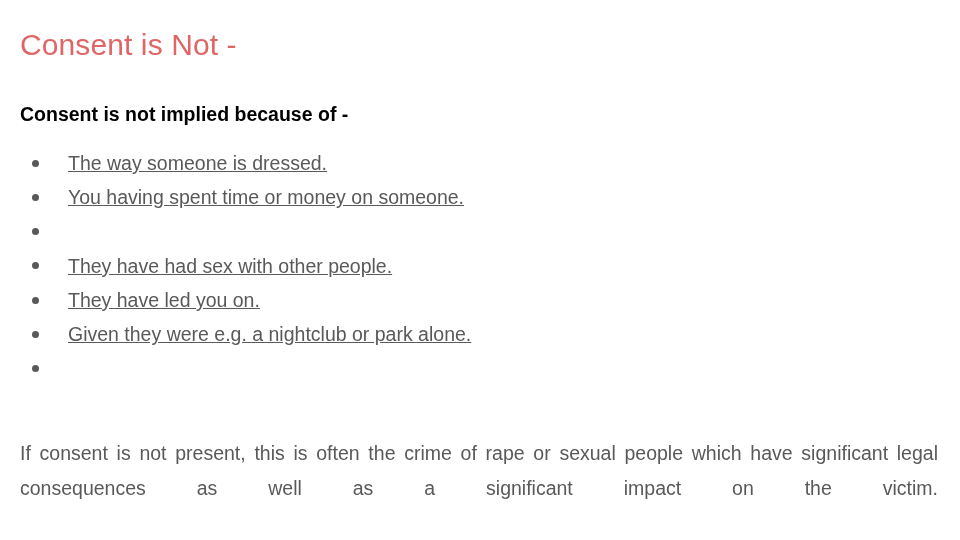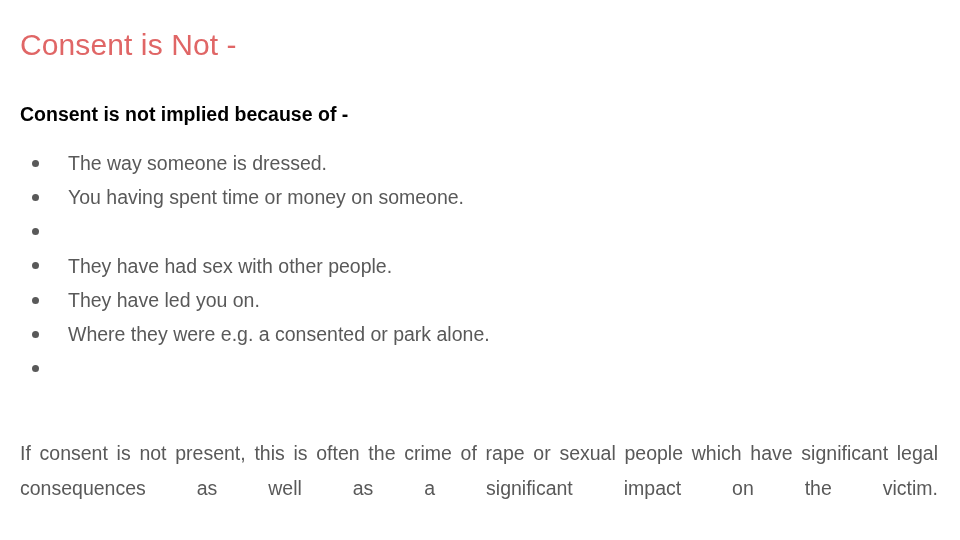--- a/index.html
+++ b/index.html
@@ -64,20 +64,21 @@
     left: 12px;
     top: 9.5px;
     width: 7px;
     height: 7px;
     border-radius: 50%;
     background: #595959;
     display: block;
   }
   #bullet-list li .bullet-text {
     display: inline-block;
+    text-decoration: underline;
   }
   #closing-paragraph {
     position: absolute;
     left: 20px;
     top: 436px;
     width: 918px;
     margin: 0;
     font-size: 19.5px;
     line-height: 34.5px;
     color: #595959;
@@ -115,21 +116,21 @@
     <li>
       <span class="bullet-dot"></span>
       <span class="bullet-text">They have had sex with other people.</span>
     </li>
     <li>
       <span class="bullet-dot"></span>
       <span class="bullet-text">They have led you on.</span>
     </li>
     <li>
       <span class="bullet-dot"></span>
-      <span class="bullet-text">Where they were e.g. a consented or park alone.</span>
+      <span class="bullet-text">Given they were e.g. a nightclub or park alone.</span>
     </li>
     <li>
       <span class="bullet-dot"></span>
     </li>
   </ul>
 
   <p id="closing-paragraph">If consent is not present, this is often the crime of rape or sexual people which have significant legal consequences as well as a significant impact on the victim.</p>
 
 </div>
 

